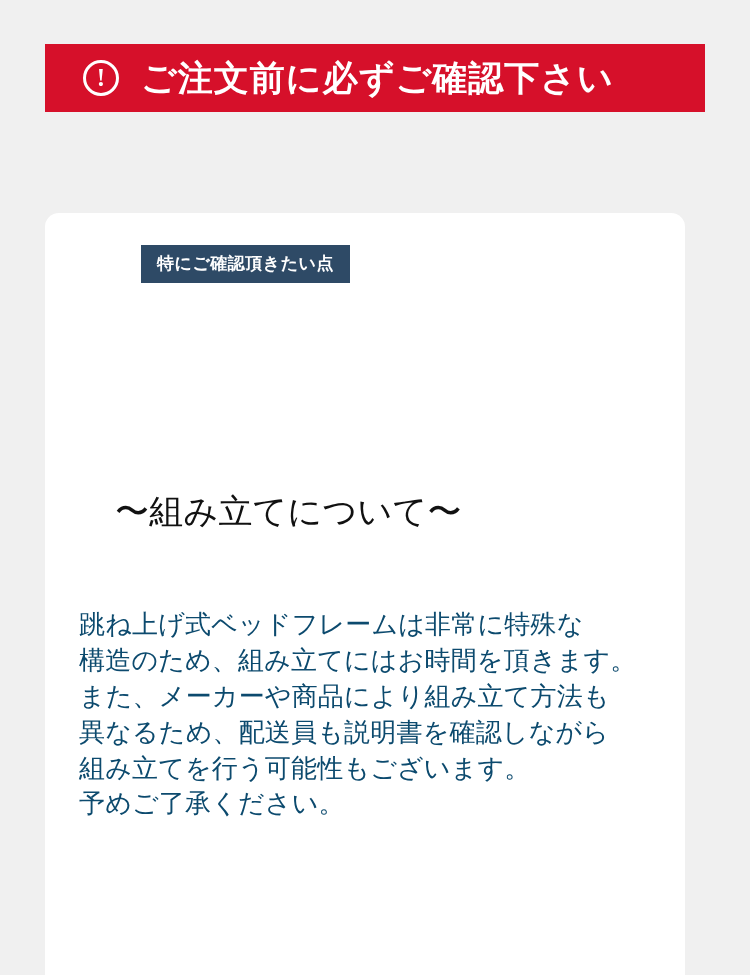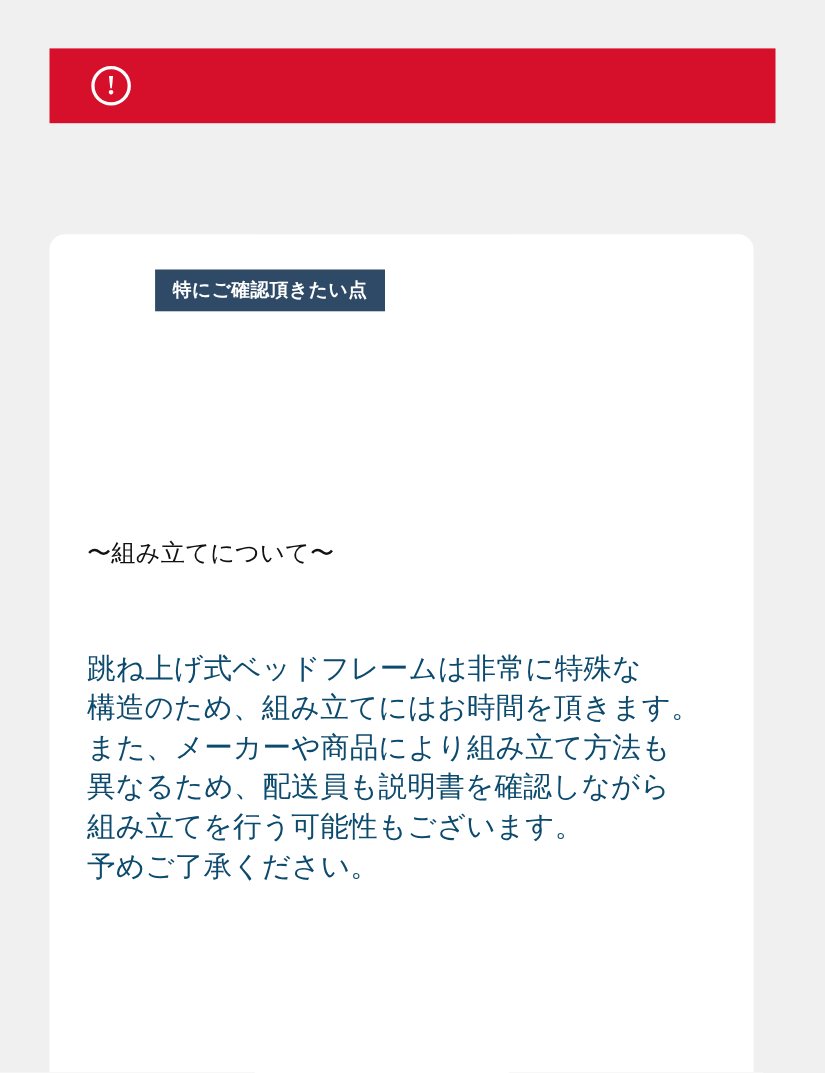--- a/index.html
+++ b/index.html
@@ -94,40 +94,42 @@
     margin-top: 26px;
     color: #111111;
     font-size: 26px;
     line-height: 1.38;
     letter-spacing: 0.2px;
     white-space: pre-wrap;
     font-family: "Liberation Sans", sans-serif;
   }
   .section-heading {
     color: #111111;
-    font-size: 22px;
+    font-size: 34px;
     line-height: 1.38;
     white-space: pre-wrap;
+    margin-left: 36px;
   }
   .section-body {
     color: #0c4a6e;
     font-size: 26px;
     line-height: 1.38;
     white-space: pre-wrap;
   }
 </style>
 </head>
 <body>
 
 <div class="page">
 
   <div class="banner">
     <div class="banner-icon">
       <span>!</span>
     </div>
+    <div class="banner-title">ご注文前に必ずご確認下さい</div>
   </div>
 
   <div class="card">
 
     <div class="tag">特にご確認頂きたい点</div>
 
     <div class="body-text">
 
       <div class="section">
         <div class="section-heading">〜組み立てについて〜</div>

